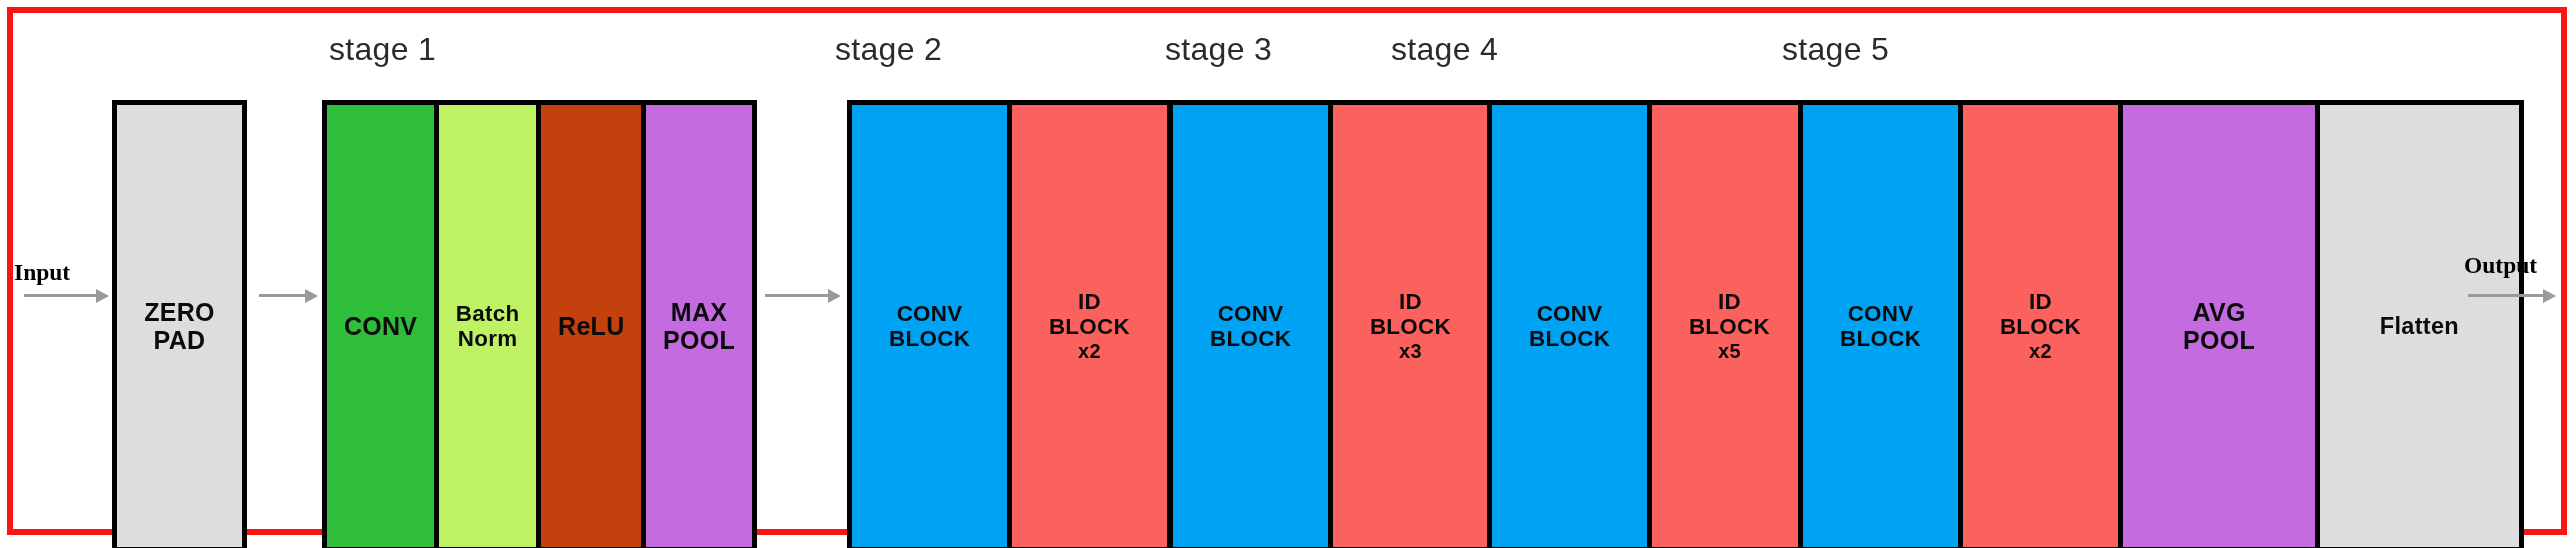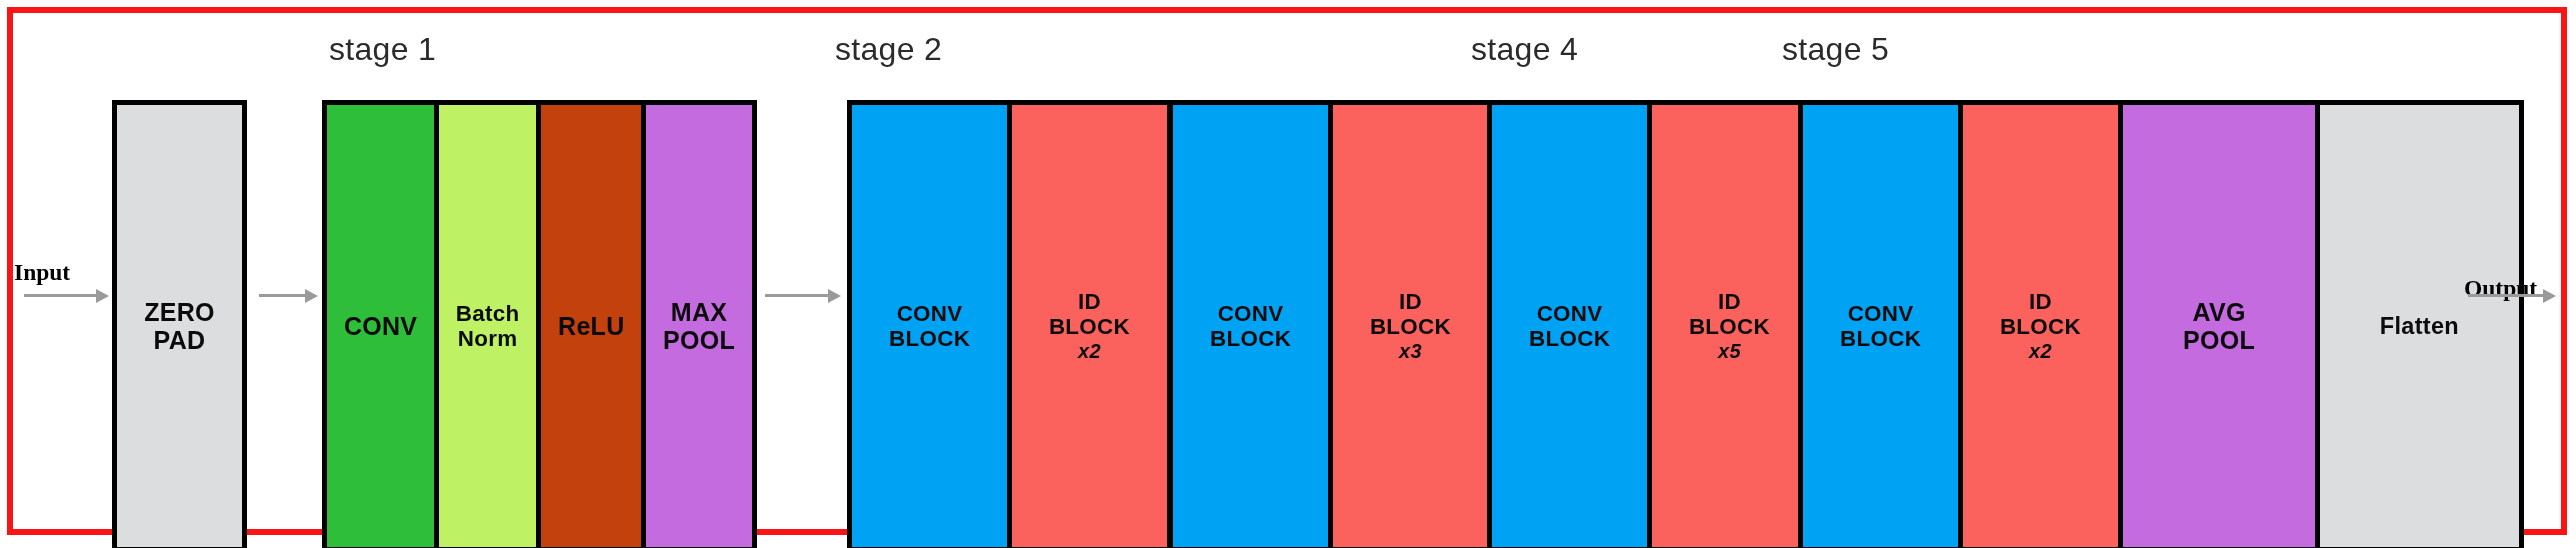--- a/index.html
+++ b/index.html
@@ -83,21 +83,20 @@
   }
   .bar-label.thin {
     font-weight: bold;
     font-size: 23.5px;
   }
   .bar-sub {
     display: block;
     font-size: 20px;
     font-weight: bold;
     margin-top: 1px;
-    font-style: italic;
   }
 
   
   .arrow {
     position: absolute;
     top: 292px;
     height: 7px;
     display: flex;
     align-items: center;
     pointer-events: none;
@@ -128,21 +127,22 @@
 </style>
 </head>
 <body>
 
 <div id="diagram-root">
 
   <div class="red-frame"></div>
 
   <div class="stage-label" style="left:329px;width:412px;">stage 1</div>
   <div class="stage-label" style="left:835px;width:347px;">stage 2</div>
-  <div class="stage-label" style="left:1471px;width:347px;">stage 4</div>
+  <div class="stage-label" style="left:1165px;width:347px;">stage 3</div>
+  <div class="stage-label" style="left:1391px;width:347px;">stage 4</div>
   <div class="stage-label" style="left:1782px;width:347px;">stage 5</div>
 
   <div class="endpoint-label" style="left:14px;top:259px;">Input</div>
   <div class="arrow" style="left:23.5px;width:85px;">
     <div class="shaft"></div>
     <div class="head"></div>
   </div>
 
   <div class="group" style="left:112px;width:135px;">
     <div class="bar" style="background:#DCDDDF;">
@@ -245,20 +245,20 @@
   <div class="group" style="left:2118px;width:406px;">
     <div class="bar" style="background:#C46BE0;">
       <span class="bar-label">AVG
 POOL</span>
     </div>
     <div class="bar" style="background:#DCDDDF;">
       <span class="bar-label thin">Flatten</span>
     </div>
   </div>
 
-  <div class="endpoint-label" style="left:2464px;top:275px;">Output</div>
+  <div class="endpoint-label" style="left:2464px;top:252px;">Output</div>
   <div class="arrow" style="left:2468px;width:88px;">
     <div class="shaft"></div>
     <div class="head"></div>
   </div>
 
 </div>
 
 
 </body></html>

